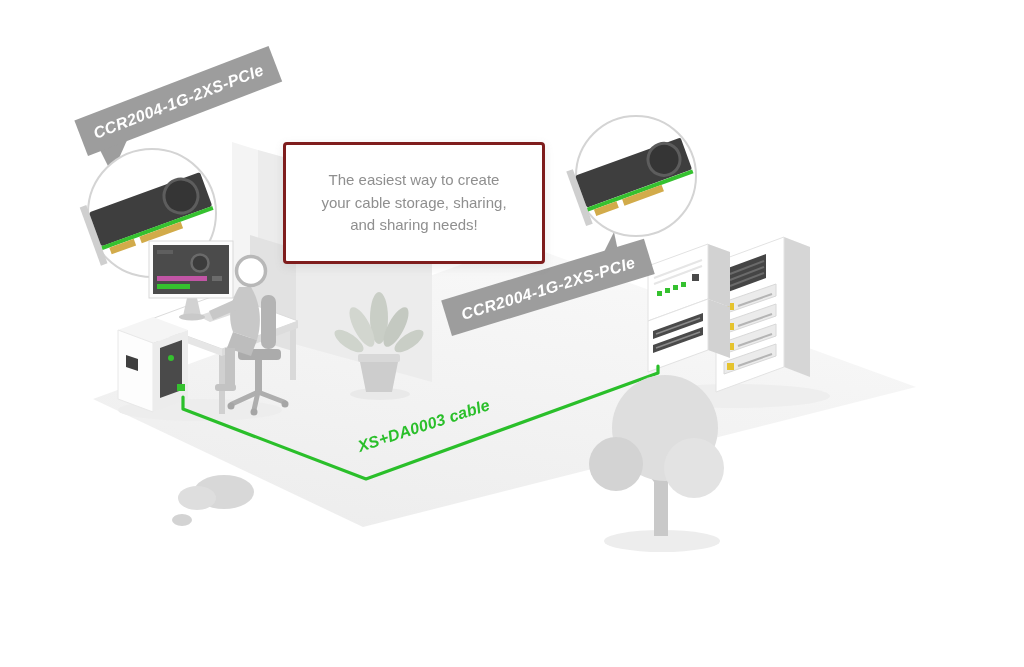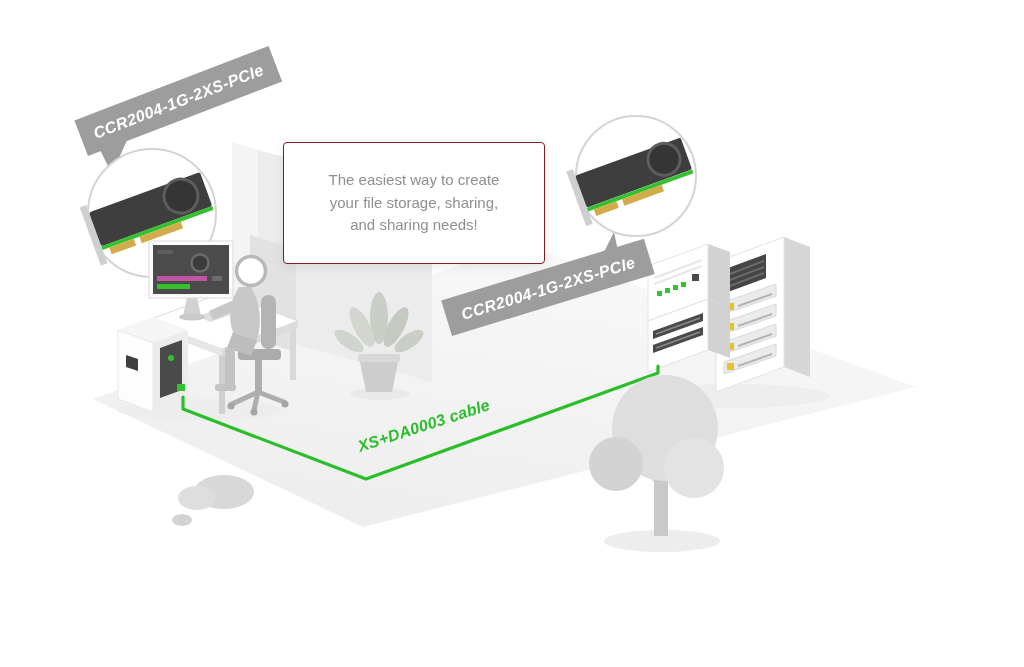--- a/index.html
+++ b/index.html
@@ -1,20 +1,20 @@
 <!DOCTYPE html>
 <html><head>
 <meta charset="utf-8">
 <style>
   html,body{margin:0;padding:0;background:#ffffff;}
   .stage{position:relative;width:1024px;height:667px;background:#ffffff;overflow:hidden;
          font-family:"Liberation Sans",sans-serif;}
   .stage svg{position:absolute;left:0;top:0;}
   .bubble{position:absolute;left:283px;top:142px;width:262px;height:122px;background:#ffffff;
-          border:1px solid #7f1d1d;border-radius:4px;box-shadow:0 3px 10px rgba(120,120,120,0.14);
+          border:3px solid #7f1d1d;border-radius:4px;box-shadow:0 3px 10px rgba(120,120,120,0.14);
           display:flex;flex-direction:column;justify-content:center;align-items:center;
           text-align:center;color:#8f8f8f;font-size:15px;line-height:1.5;padding:8px 6px;box-sizing:border-box;}
   .banner-text{font-family:"Liberation Sans",sans-serif;font-size:16px;font-weight:bold;
                font-style:italic;fill:#ffffff;letter-spacing:.4px;}
   .cable-text{font-family:"Liberation Sans",sans-serif;font-size:16px;font-weight:bold;
               font-style:italic;letter-spacing:.2px;}
 </style>
 </head>
 <body>
 
@@ -196,16 +196,16 @@
       <circle cx="668" cy="170" r="16" fill="#353535" stroke="#5d5d5d" stroke-width="3"></circle>
       <rect x="579" y="189" width="112" height="4" fill="#35c12f"></rect>
       <rect x="585" y="193" width="24" height="7" fill="#d2ab4a"></rect>
       <rect x="615" y="193" width="42" height="7" fill="#d2ab4a"></rect>
     </g>
   </g>
 </svg>
 
 <div class="bubble">
   <span>The easiest way to create</span>
-  <span>your file storage, sharing,</span>
+  <span>your cable storage, sharing,</span>
   <span>and sharing needs!</span>
 </div>
 </div>
 
 </body></html>

